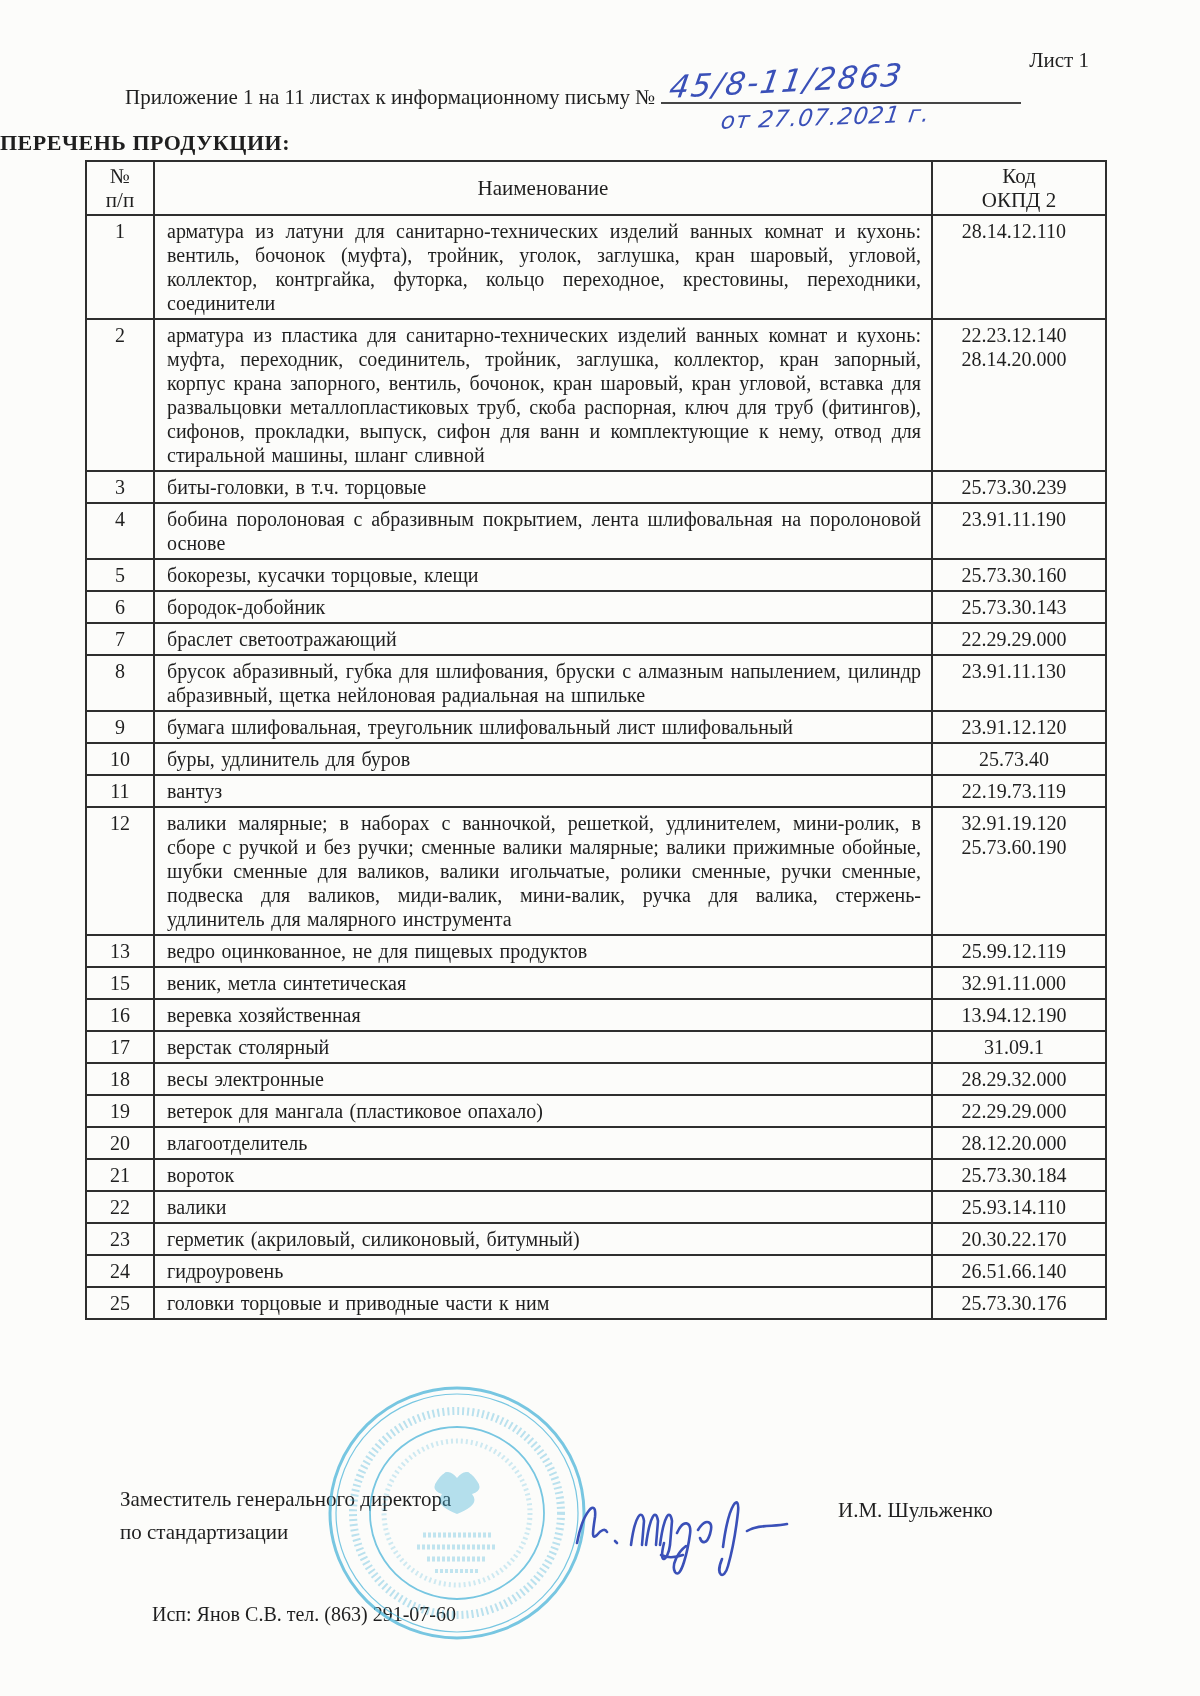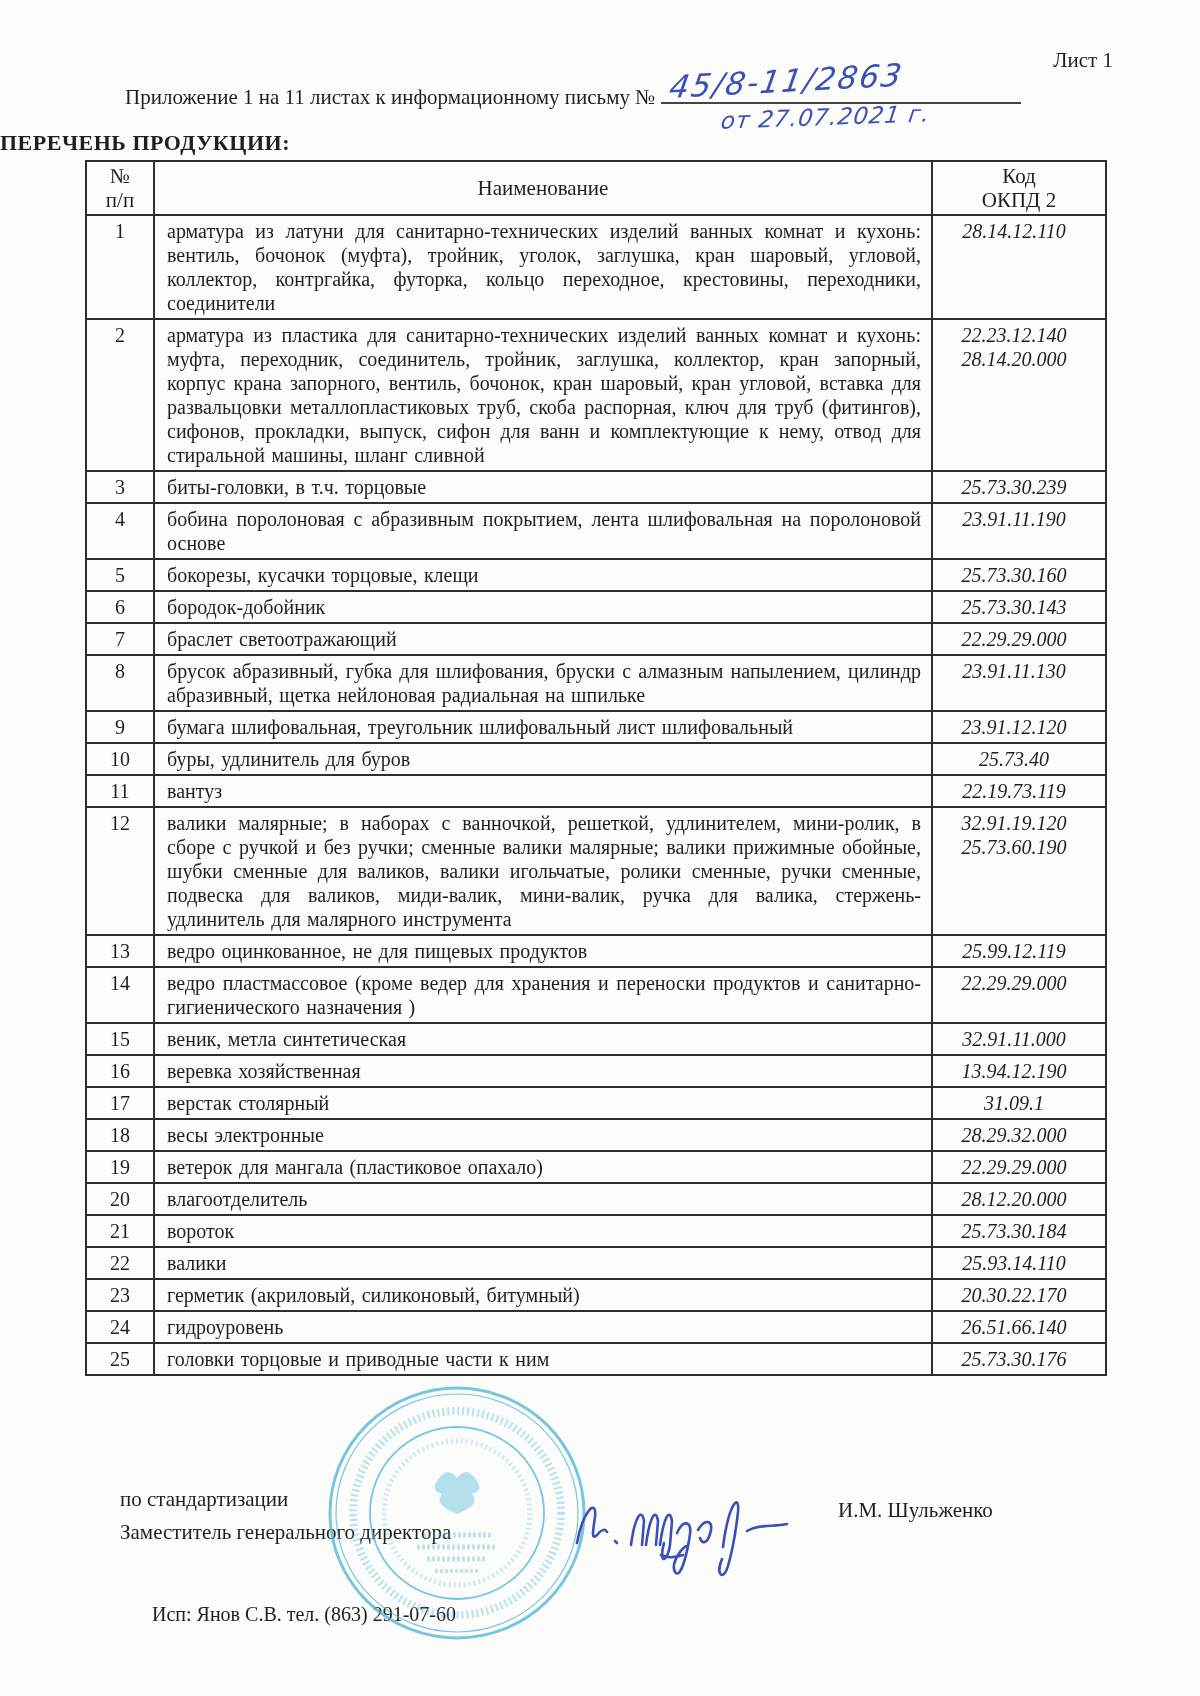--- a/index.html
+++ b/index.html
@@ -12,21 +12,21 @@
   }
   .page{
     position:relative;
     width:1200px;height:1696px;
     background:var(--paper);
     font-family:"Liberation Serif", serif;
     color:var(--ink);
     overflow:hidden;
   }
   .sheet-label{
-    position:absolute;top:48px;right:87px;
+    position:absolute;top:48px;right:111px;
     font-size:21px;
   }
   .appendix-line{
     position:absolute;top:80px;left:125px;
     font-size:21px;white-space:nowrap;
   }
   .blank{
     display:inline-block;position:relative;
     width:360px;height:22px;
     border-bottom:2px solid #454545;
@@ -77,21 +77,21 @@
   }
   td.c-name{
     text-align:justify;vertical-align:top;
     font-size:20px;line-height:24px;
     padding:3px 10px 3px 12px;
     word-spacing:1.5px;
     margin-left:32px;
   }
   td.c-code{
     text-align:center;vertical-align:top;
-    font-size:20px;line-height:24px;padding:3px 12px 2px 2px;font-style:italic;
+    font-size:20px;line-height:24px;padding:3px 12px 2px 2px;
   }
   .footer{
     position:absolute;left:0;top:1455px;right:0;height:241px;
   }
   .position{
     position:absolute;left:120px;top:28px;
     font-size:21px;line-height:33px;
   }
   .signer{
     position:absolute;left:838px;top:43px;
@@ -205,25 +205,20 @@
         </tr>
         <tr>
           <td class="c-num">12</td>
           <td class="c-name">валики малярные; в наборах с ванночкой, решеткой, удлинителем, мини-ролик, в сборе с ручкой и без ручки; сменные валики малярные; валики прижимные обойные, шубки сменные для валиков, валики игольчатые, ролики сменные, ручки сменные, подвеска для валиков, миди-валик, мини-валик, ручка для валика, стержень-удлинитель для малярного инструмента</td>
           <td class="c-code">32.91.19.120<br>25.73.60.190</td>
         </tr>
         <tr>
           <td class="c-num">13</td>
           <td class="c-name">ведро оцинкованное, не для пищевых продуктов</td>
           <td class="c-code">25.99.12.119</td>
-        </tr>
-        <tr>
-          <td class="c-num">14</td>
-          <td class="c-name">ведро пластмассовое (кроме ведер для хранения и переноски продуктов и санитарно-гигиенического назначения )</td>
-          <td class="c-code">22.29.29.000</td>
         </tr>
         <tr>
           <td class="c-num">15</td>
           <td class="c-name">веник, метла синтетическая</td>
           <td class="c-code">32.91.11.000</td>
         </tr>
         <tr>
           <td class="c-num">16</td>
           <td class="c-name">веревка хозяйственная</td>
           <td class="c-code">13.94.12.190</td>
@@ -293,22 +288,22 @@
       </g>
       <g stroke="currentColor" fill="none" opacity="0.45">
         <path d="M98 152 h68" stroke-width="5" stroke-dasharray="3 2"></path>
         <path d="M92 164 h80" stroke-width="5" stroke-dasharray="3 2"></path>
         <path d="M102 176 h60" stroke-width="5" stroke-dasharray="3 2"></path>
         <path d="M110 188 h44" stroke-width="4" stroke-dasharray="3 2"></path>
       </g>
     </svg>
 
     <div class="position">
+      <div>Заместитель генерального директора</div>
       <div>по стандартизации</div>
-      <div>Заместитель генерального директора</div>
     </div>
 
     <svg class="signature" viewBox="0 0 240 140" xmlns="http://www.w3.org/2000/svg">
       <g fill="none" stroke="currentColor" stroke-width="2.6" stroke-linecap="round">
         <path d="M12 88 C18 56 32 42 30 62 C28 76 26 86 32 80 C36 75 40 73 42 77"></path>
         <path d="M50 86 l2 2"></path>
         <path d="M66 90 C70 60 77 53 79 66 L77 90"></path>
         <path d="M81 90 C85 60 91 53 93 66 L91 90"></path>
         <path d="M95 90 C99 60 105 53 107 66 L105 90 C103 106 93 112 99 88"></path>
         <path d="M112 78 C118 64 127 66 125 79 C123 94 116 126 110 117 C106 110 113 97 121 91"></path>

